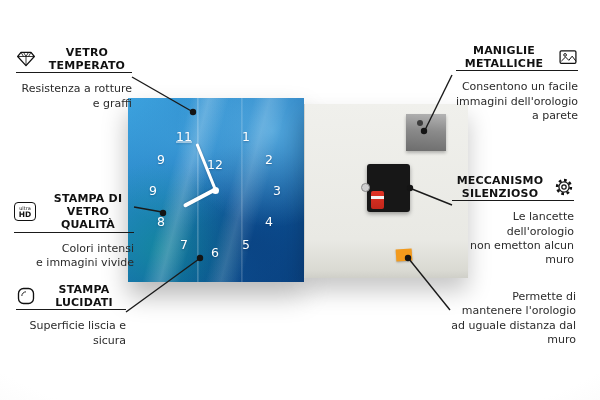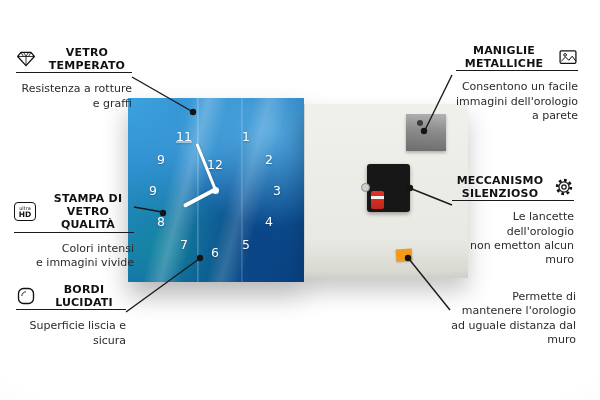--- a/index.html
+++ b/index.html
@@ -186,21 +186,21 @@
   <div class="callout" style="left:16px; top:283px; width:110px">
     <div class="title-row">
       <span class="icon">
         <svg viewBox="0 0 24 24" width="20" height="20">
             <g fill="none" stroke="#111">
               <rect x="3" y="3" width="18" height="18" rx="6" stroke-width="1.6"></rect>
               <path d="M7 12a5 5 0 0 1 5-5" stroke-width="1.1"></path>
             </g>
           </svg>
       </span>
-      <span class="title">BORDI
+      <span class="title">STAMPA
 LUCIDATI</span>
     </div>
     <div class="subtitle">Superficie liscia e sicura</div>
   </div>
 
   <div class="callout" style="left:456px; top:44px; width:122px">
     <div class="title-row">
       <span class="title">MANIGLIE
 METALLICHE</span>
       <span class="icon">

